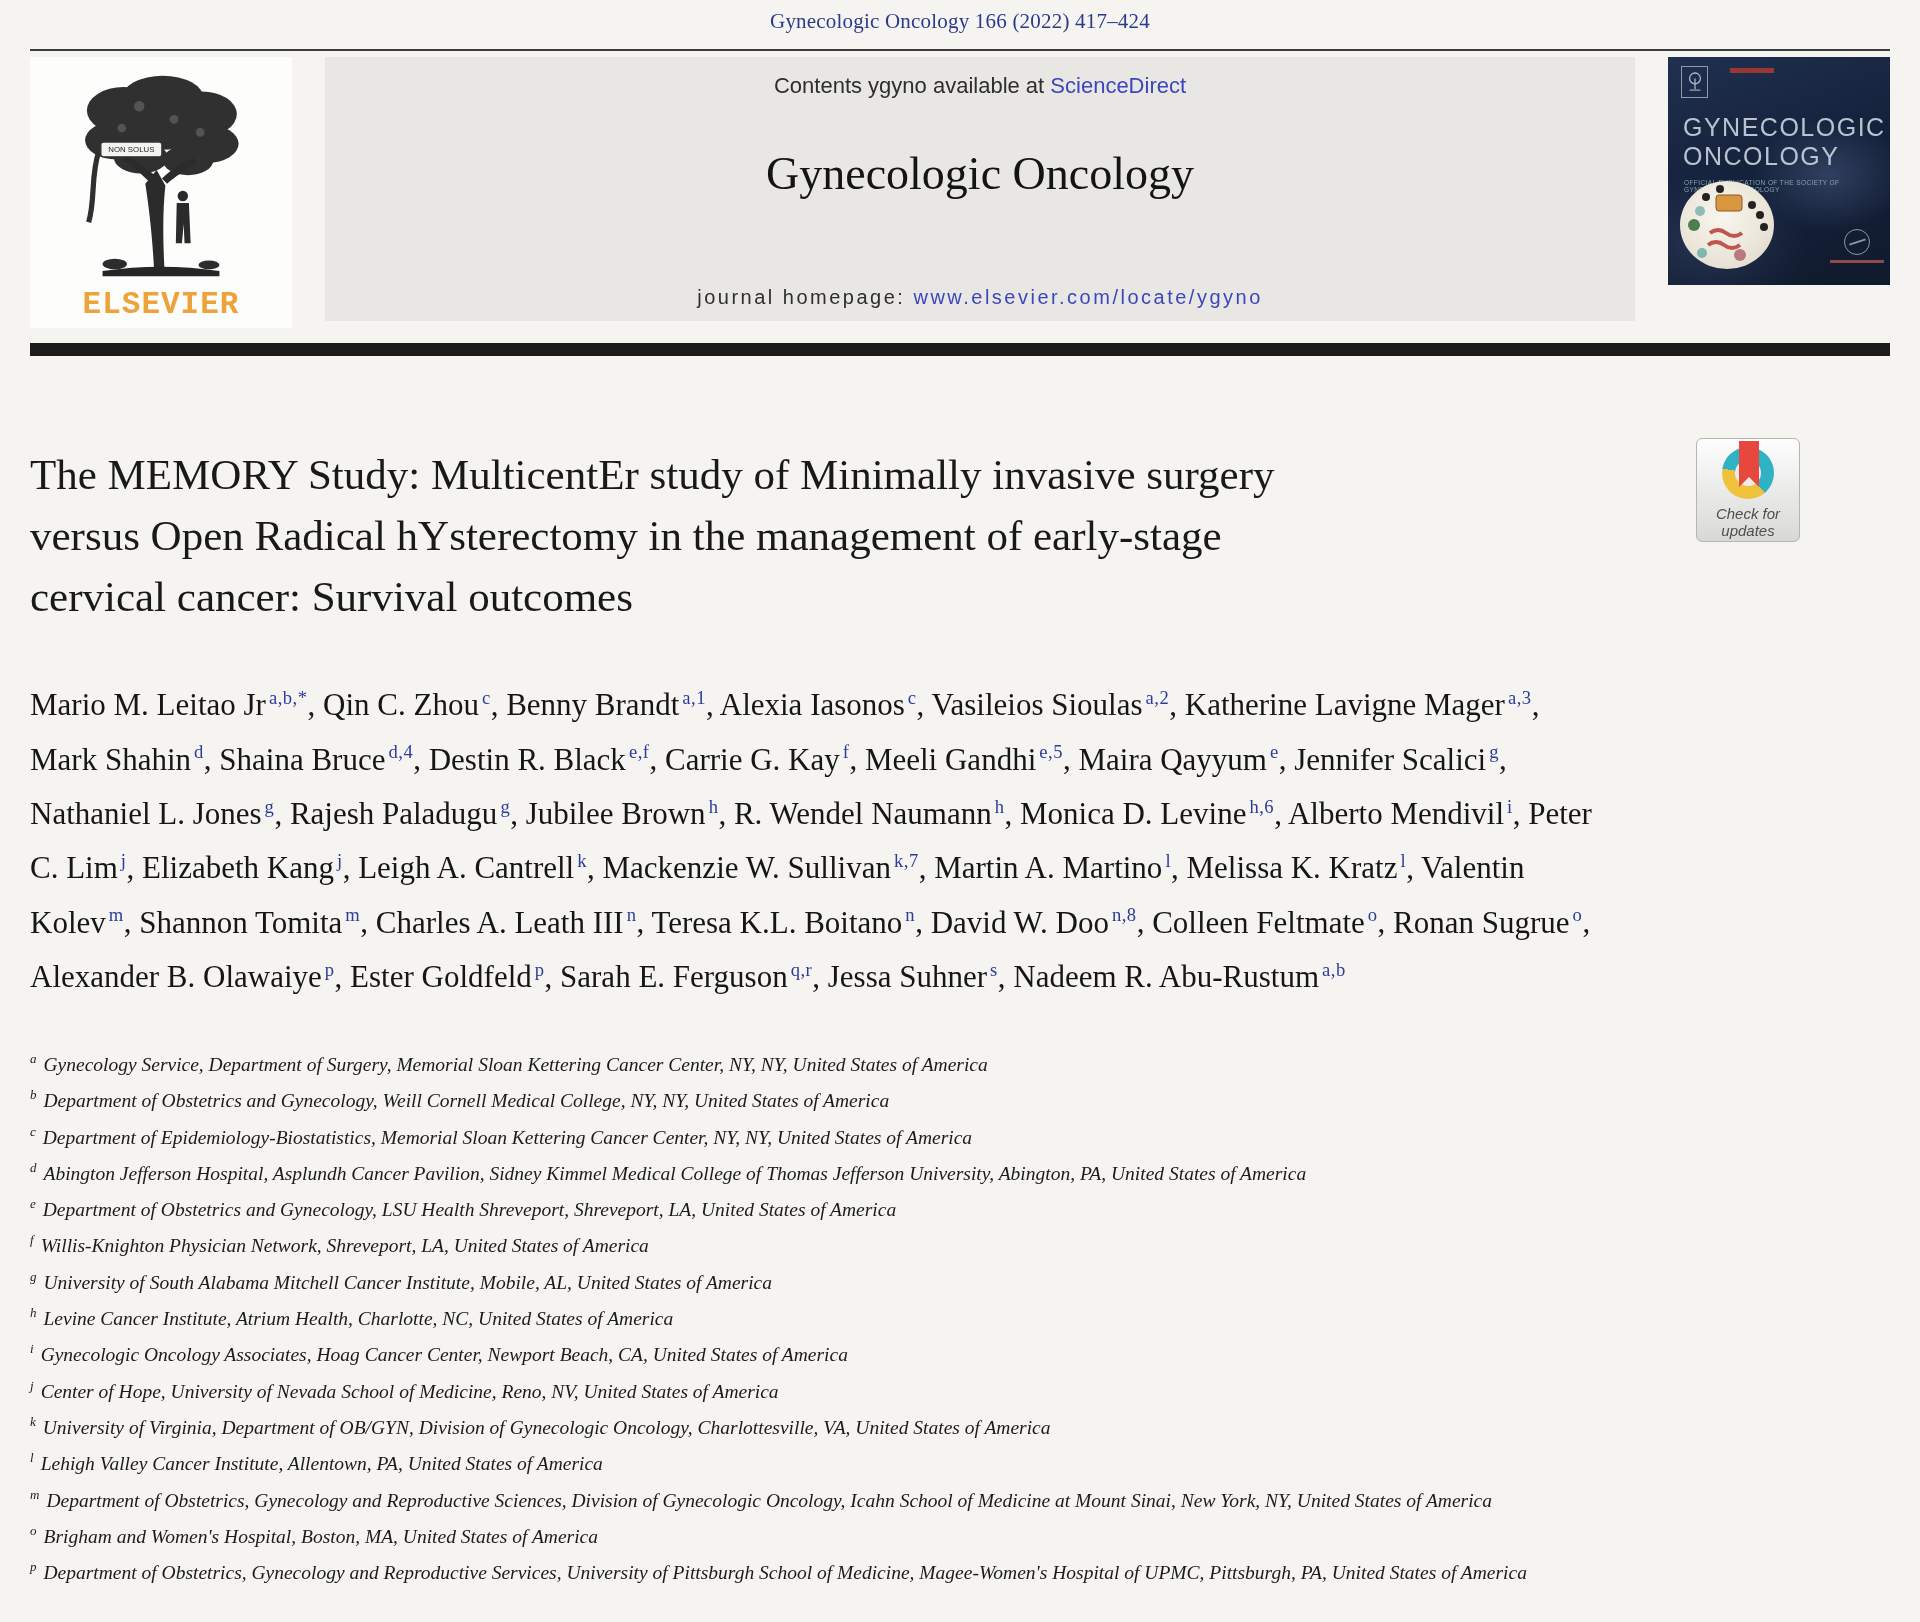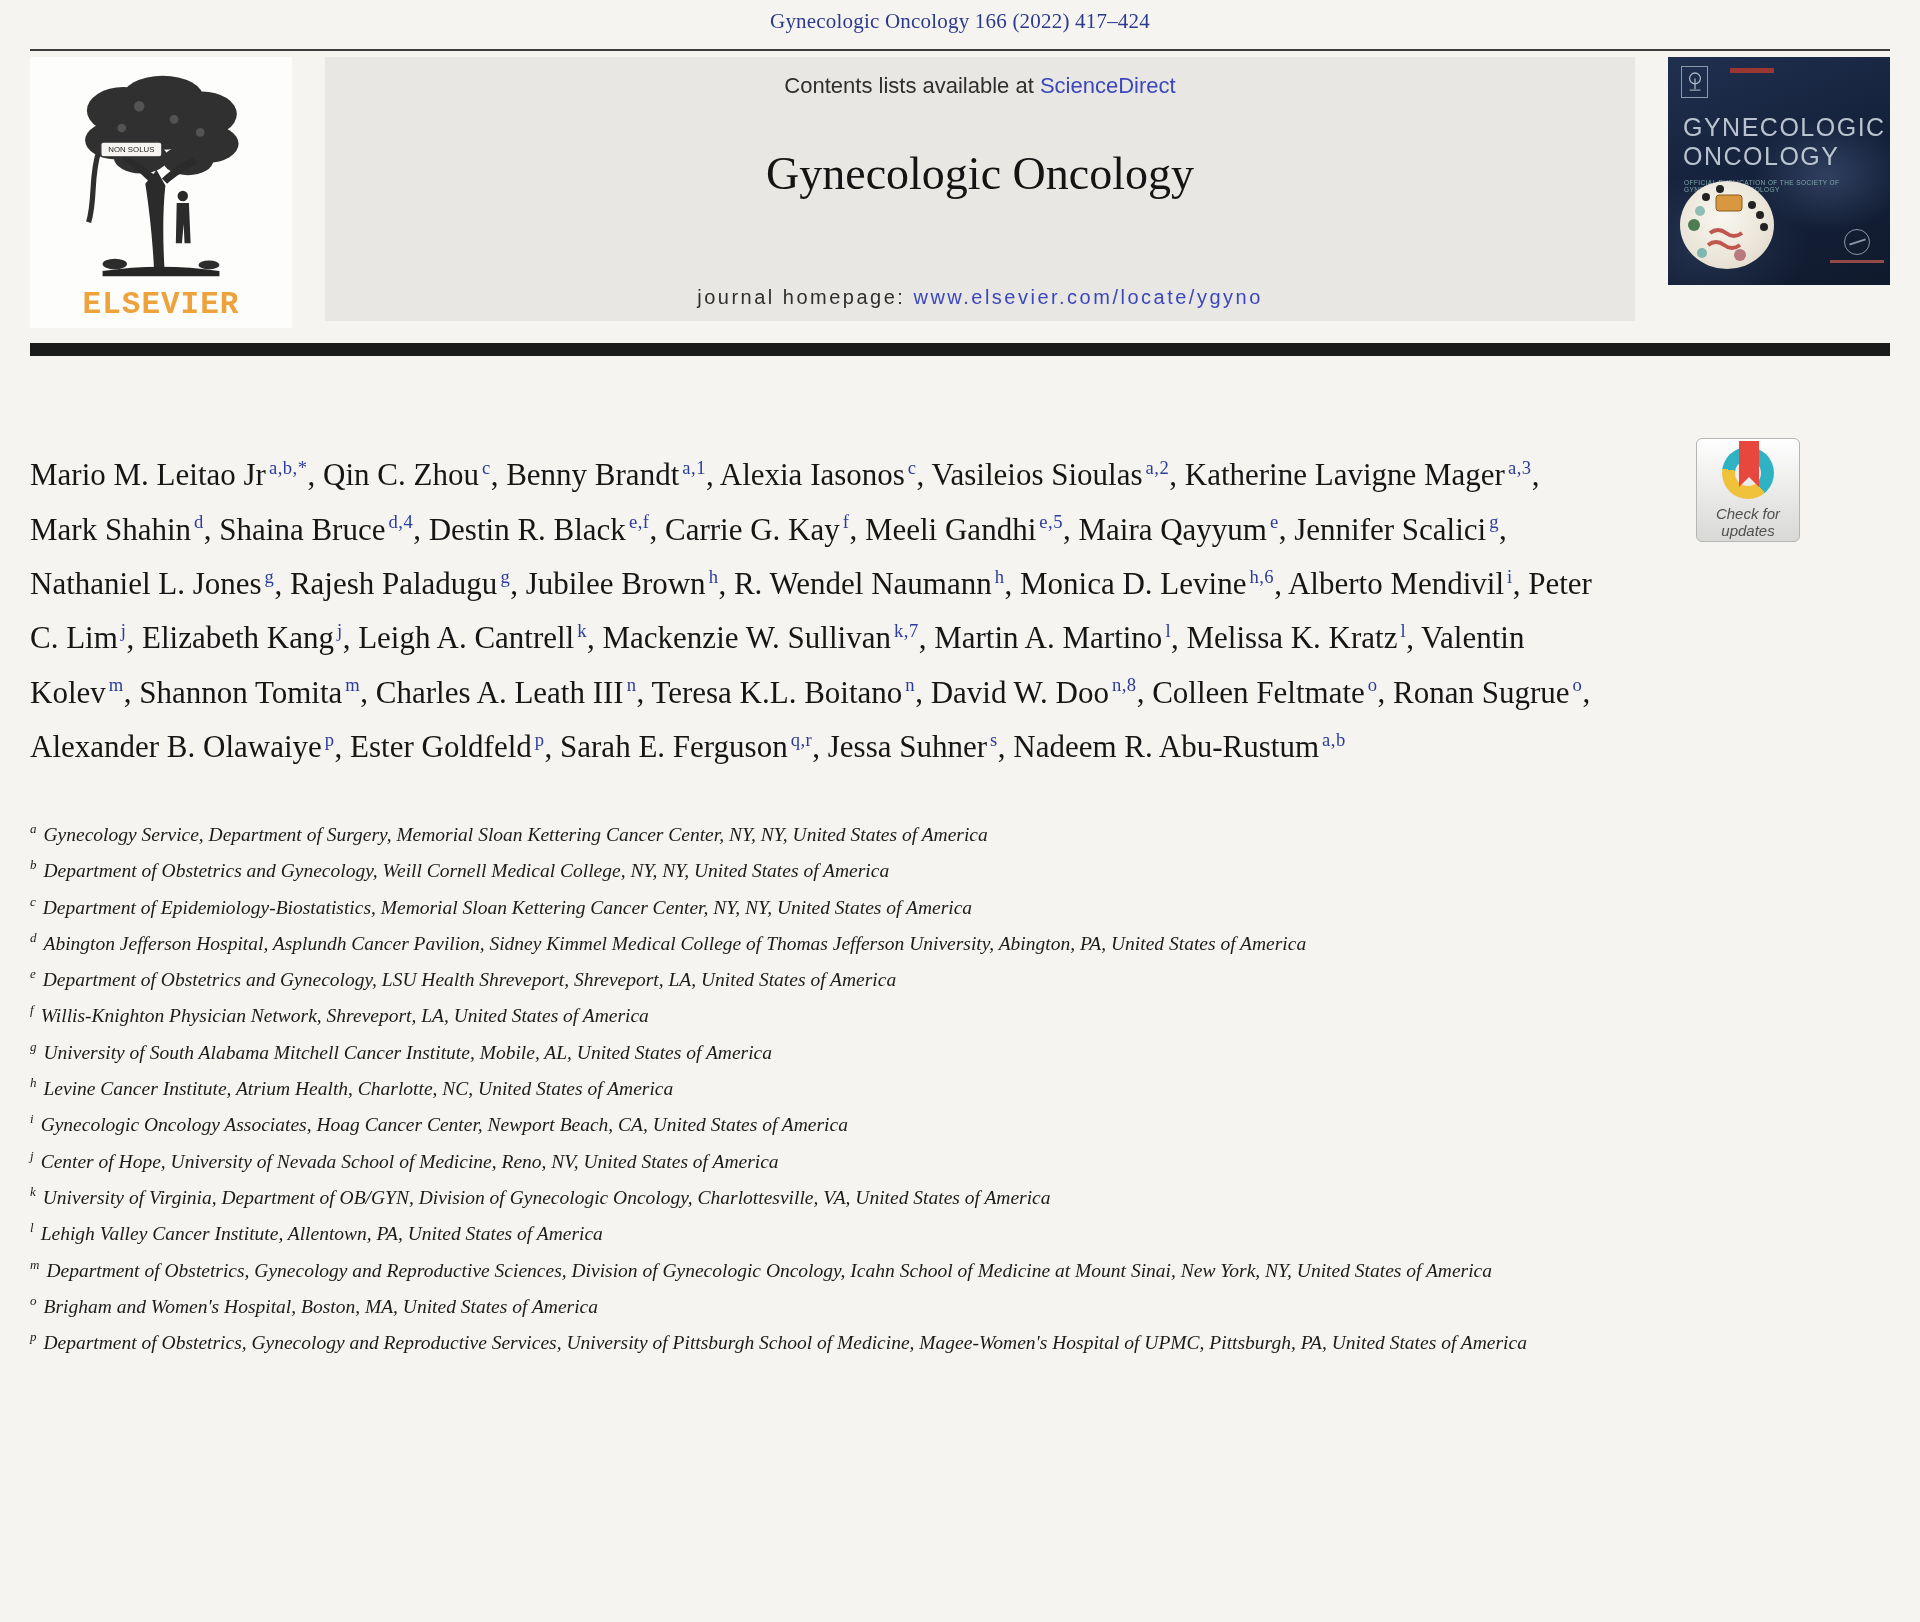--- a/index.html
+++ b/index.html
@@ -165,21 +165,21 @@
         <text x="71" y="98" font-size="9" text-anchor="middle" fill="#222" font-family="Liberation Sans, sans-serif">NON SOLUS</text>
         <path d="M38 234 Q105 224 172 234 L172 240 L38 240 Z" fill="#262626"></path>
         <ellipse cx="52" cy="226" rx="14" ry="6" fill="#2c2c2c"></ellipse>
         <ellipse cx="160" cy="227" rx="12" ry="5" fill="#2c2c2c"></ellipse>
       </svg>
       <div class="elsevier-word">ELSEVIER</div>
     </div>
 
     <div class="banner">
       <div class="contents-line">
-        <span>Contents lists available at </span><a href="#">ScienceDirect</a>
+        <span>Contents ygyno available at </span><a href="#">ScienceDirect</a>
       </div>
       <div class="banner-title">Gynecologic Oncology</div>
       <div class="homepage-line">
         <span>journal homepage: </span><a href="#">www.elsevier.com/locate/ygyno</a>
       </div>
     </div>
 
     <div class="cover">
       <div class="cover-issn"></div>
       <div class="cover-logo-box">
@@ -211,20 +211,25 @@
         </svg>
       </div>
       <div class="cover-emblem"></div>
       <div class="cover-emblem-text"></div>
     </div>
   </div>
 
   <div class="black-bar"></div>
 
   <div class="article-head">
+    <div class="article-title">
+      <div>The MEMORY Study: MulticentEr study of Minimally invasive surgery</div>
+      <div>versus Open Radical hYsterectomy in the management of early-stage</div>
+      <div>cervical cancer: Survival outcomes</div>
+    </div>
 
     <div class="update-badge">
       <div class="badge-ring"></div>
       <div class="badge-bookmark"></div>
       <div class="badge-text">
         <div>Check for</div>
         <div>updates</div>
       </div>
     </div>
   </div>

